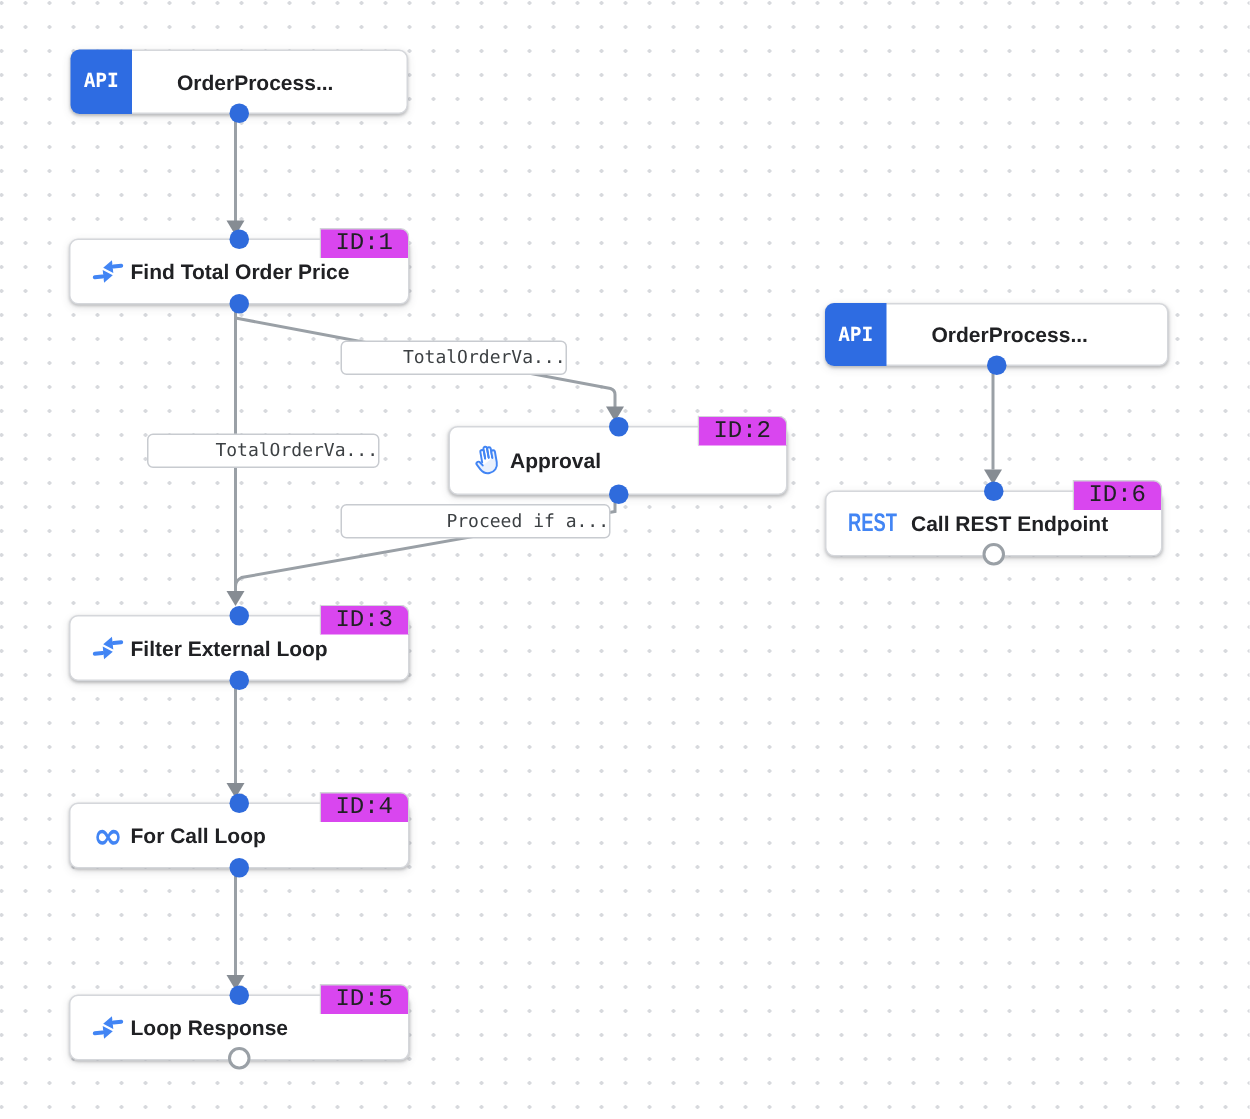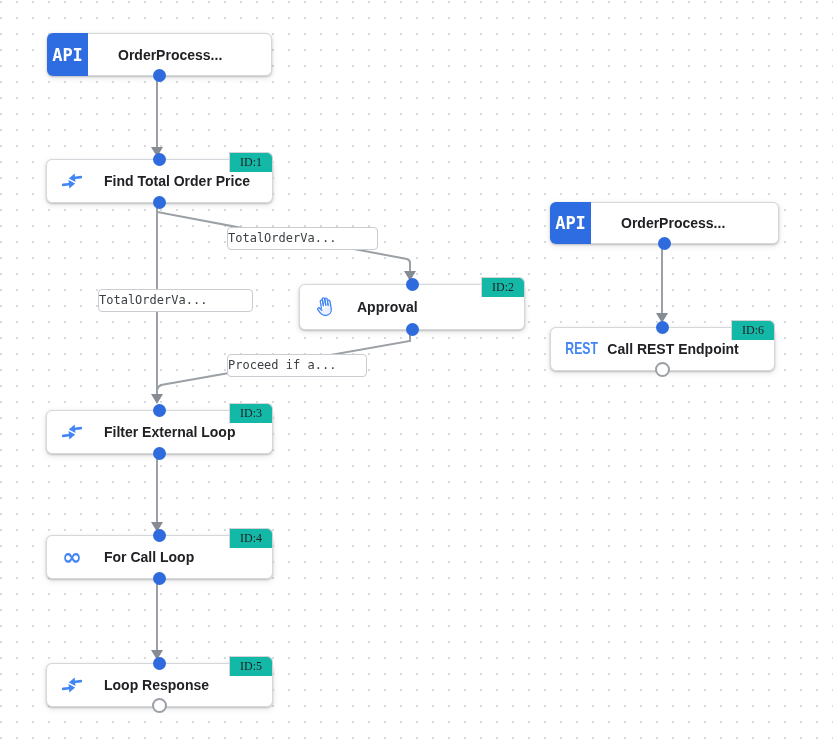--- a/index.html
+++ b/index.html
@@ -20,47 +20,47 @@
   #node-approval{left:299px;top:284px; width:224px;height:44px;}
   #node-filter {left:46px; top:410px; width:225px;height:42px;}
   #node-foreach{left:46px; top:535px; width:225px;height:42px;}
   #node-build  {left:46px; top:663px; width:225px;height:42px;}
   #node-report {left:550px;top:202px; width:227px;height:40px;}
   #node-rest   {left:550px;top:327px; width:223px;height:42px;}
 
   .api-chip{
     align-self:stretch;flex:0 0 41px;margin:-1px 0 -1px -1px;background:#2e6ce2;
     border-radius:6px 0 0 6px;color:#fff;display:flex;align-items:center;justify-content:center;
-    font-family:"DejaVu Sans Mono",monospace;font-weight:bold;font-size:17px;
+    font-family:"DejaVu Sans Mono",monospace;font-weight:bold;font-size:13px;
   }
   .task-icon{margin-left:13px;flex:0 0 24px;display:flex;align-items:center;justify-content:center;}
   .rest-badge{
     font-weight:bold;font-size:17px;color:#4285f4;transform:scaleX(.72);transform-origin:center;
     font-family:"Liberation Sans",sans-serif;flex:0 0 44px;text-align:center;margin-left:8px;
   }
   .infinity{font-family:"DejaVu Sans",sans-serif;font-weight:bold;font-size:24px;line-height:18px;color:#4285f4;}
-  .title{font-weight:bold;font-size:14px;color:#202124;margin-left:20px;white-space:nowrap;}
+  .title{font-weight:bold;font-size:14px;color:#202124;margin-left:3px;white-space:nowrap;}
   .trigger-title{margin-left:30px;}
   .badge{
-    position:absolute;top:-8px;right:-1px;background:#14b8a6;border:1px solid #d2d4d8;
+    position:absolute;top:-8px;right:-1px;background:#d946ef;border:1px solid #d2d4d8;
     border-bottom:none;border-radius:0 6px 0 0;padding:3px 10px 4px;
-    font-family:Liberation Serif, serif;font-size:12px;line-height:12px;color:#202124;
+    font-family:Liberation Mono, monospace;font-size:16px;line-height:12px;color:#202124;
   }
   .port{position:absolute;left:50%;width:13px;height:13px;margin-left:-6.5px;border-radius:50%;background:#2f6bdc;z-index:3;}
   .port.in{top:-7px;}
   .port.out{bottom:-7px;}
   .port.open{width:15px;height:15px;margin-left:-7.5px;background:#fff;border:2.5px solid #9aa0a6;box-sizing:border-box;}
   .elabel{
     position:absolute;z-index:4;background:#fff;border:1px solid #c8cbd0;border-radius:4px;
     font-family:"DejaVu Sans Mono",monospace;font-size:12px;color:#3c4043;
-    text-align:left;padding:3px 0 4px;white-space:nowrap;box-sizing:border-box;
+    text-align:right;padding:3px 0 4px;white-space:nowrap;box-sizing:border-box;
   }
   #elabel-find-approval{left:227px;top:227px;width:151px;}
   #elabel-find-filter  {left:98px; top:289px;width:155px;}
-  #elabel-approval-filter{left:227px;top:354px;width:140px;}
+  #elabel-approval-filter{left:227px;top:336px;width:180px;}
 </style>
 </head>
 <body>
 
 <div class="canvas">
 
   <svg class="edge-layer" width="833" height="746">
     <g stroke="#9aa0a6" stroke-width="2" fill="none">
       <path d="M157 74 V148"></path>
       <path d="M157 201 V212 L407 259 Q410 260 410 263 V272"></path>

